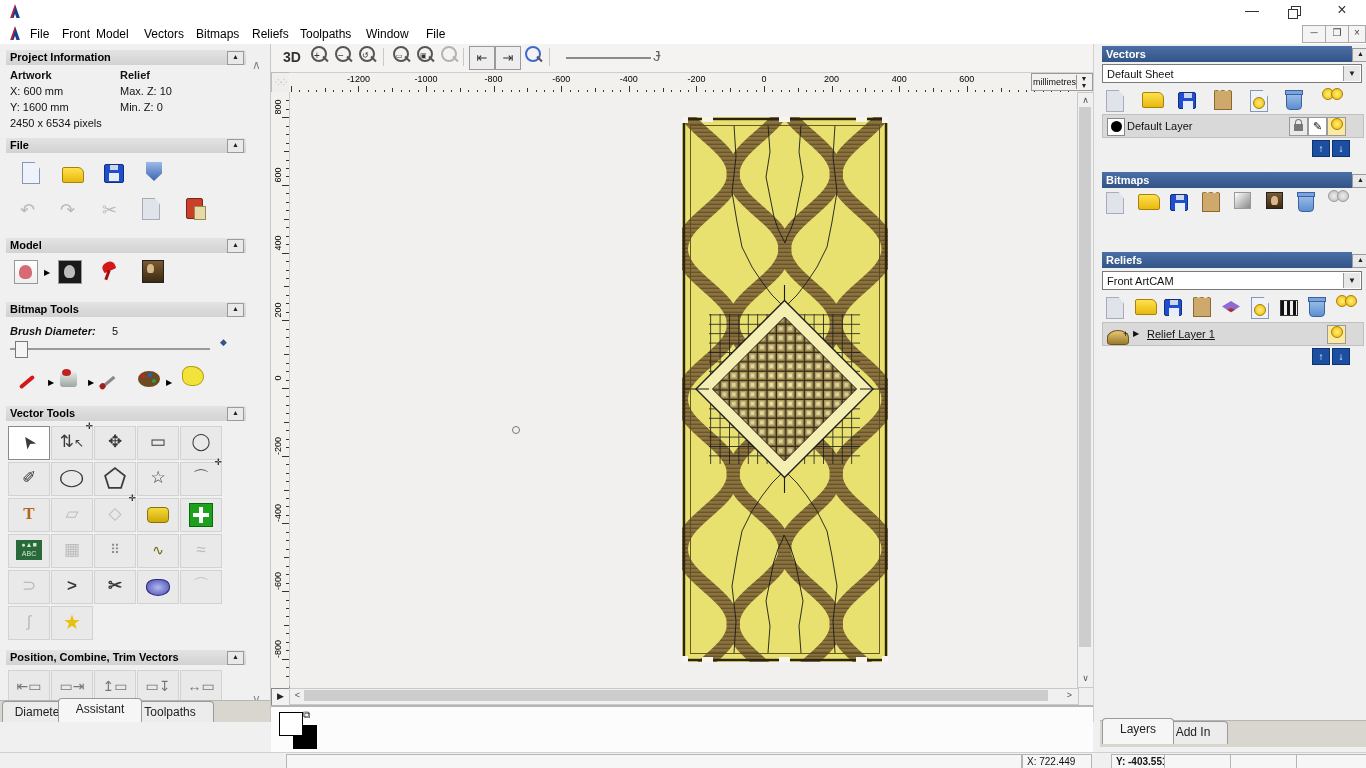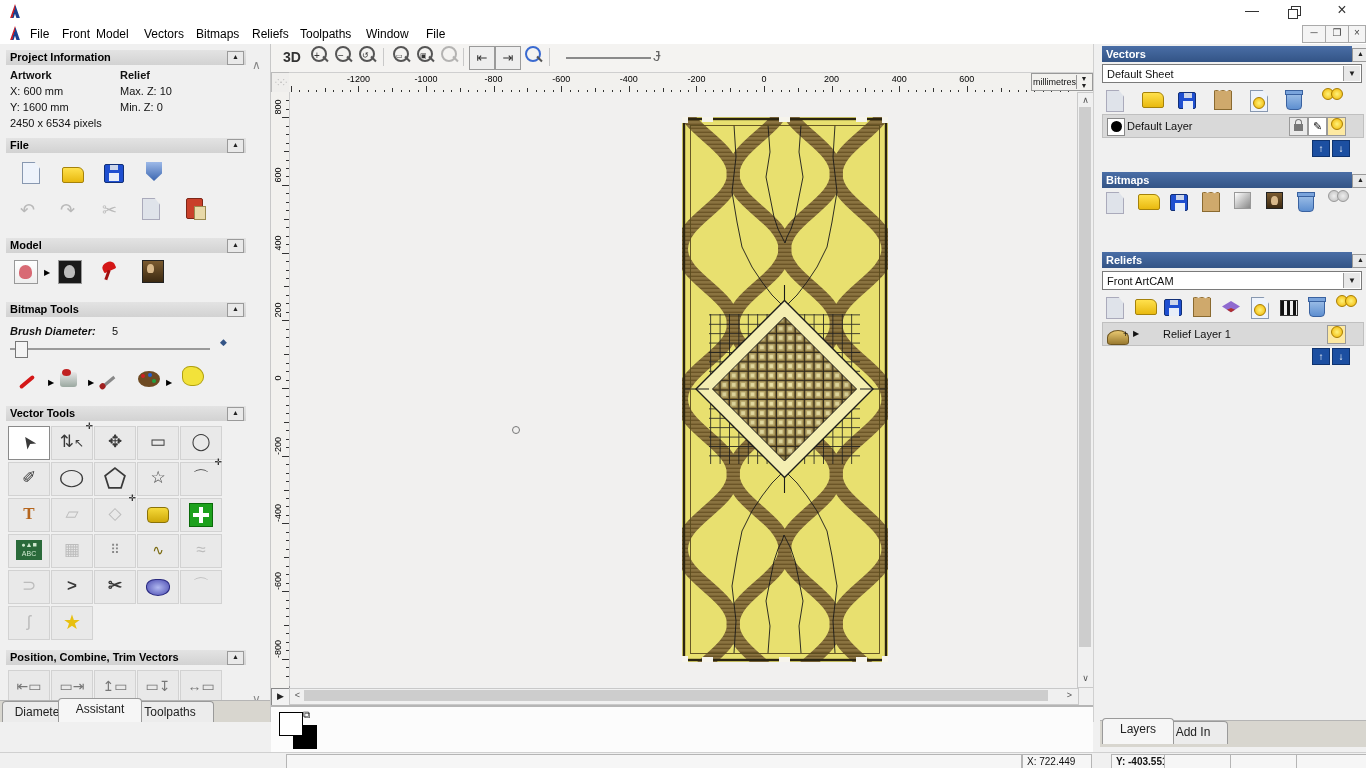--- a/index.html
+++ b/index.html
@@ -724,21 +724,21 @@
         <div class="zebra"></div>
       </div>
     <div class="ptool" style="left:209px;top:253px;">
         <div class="trash"></div>
       </div>
     <div class="ptool" style="left:236px;top:251px;"><span class="bulb"></span><span class="bulb" style="margin-left:-3px;"></span></div>
     <div class="layerrow" style="top:278px;">
       <span class="swirc" style="border:none;background:transparent;width:22px;"><span class="goldrel" style="display:inline-block;"></span></span>
       <span style="position:absolute;left:20px;font-size:9px;">+</span>
       <span style="position:absolute;left:30px;font-size:8px;">▶</span>
-      <span style="position:absolute;left:60px;">Relief Layer 1</span>
+      <span style="position:absolute;left:44px;text-decoration:underline;">Relief Layer 1</span>
       <span class="minibtn" style="left:224px;background:#fde9a2;"><span class="bulb"></span></span>
     </div>
     <span class="udbtn" style="left:212px;top:304px;">↑</span>
     <span class="udbtn" style="left:232px;top:304px;">↓</span>
 
     <div class="abs" style="left:0;top:678px;width:266px;height:0;"></div>
     <div class="abs" style="left:0;top:676px;width:266px;height:26px;background:#d8d6cf;border-top:1px solid #b5b5b5;">
       <span class="tab active" style="left:2px;width:50px;">Layers</span>
       <span class="tab" style="left:58px;width:48px;">Add In</span>
     </div>

